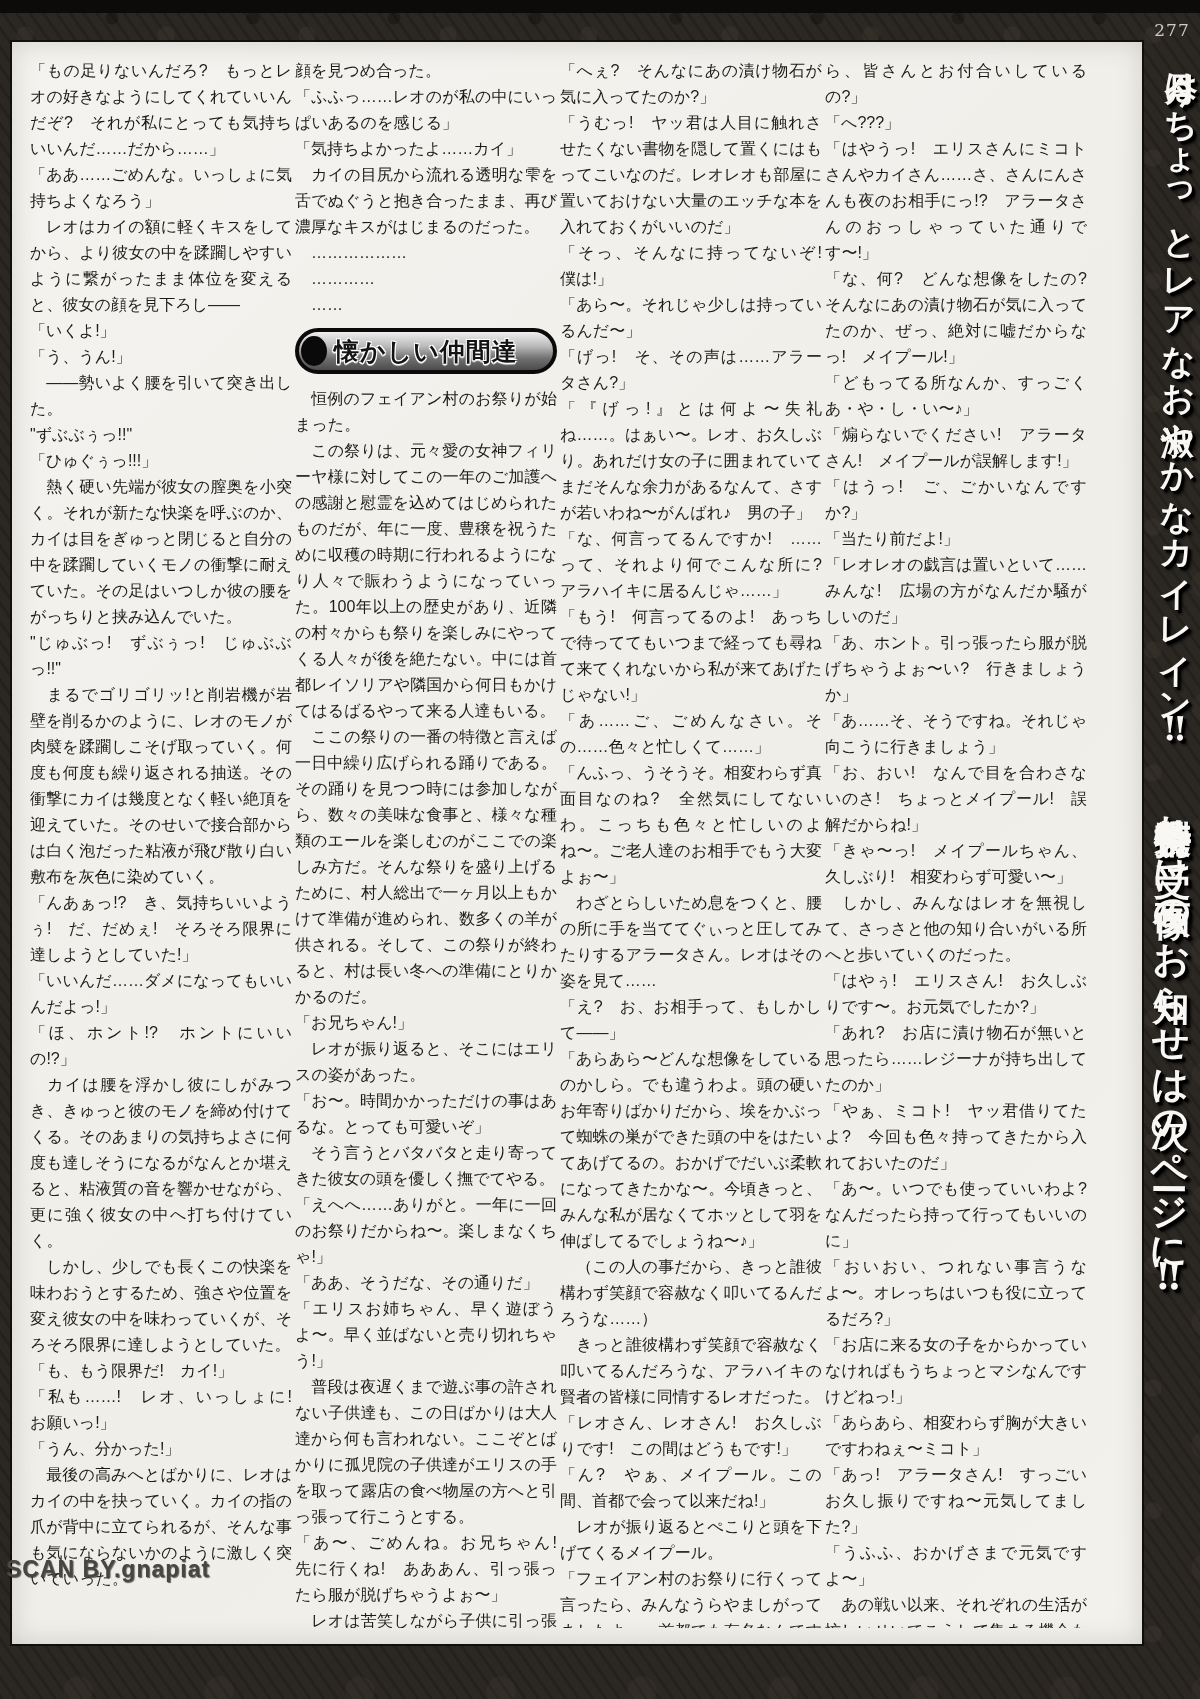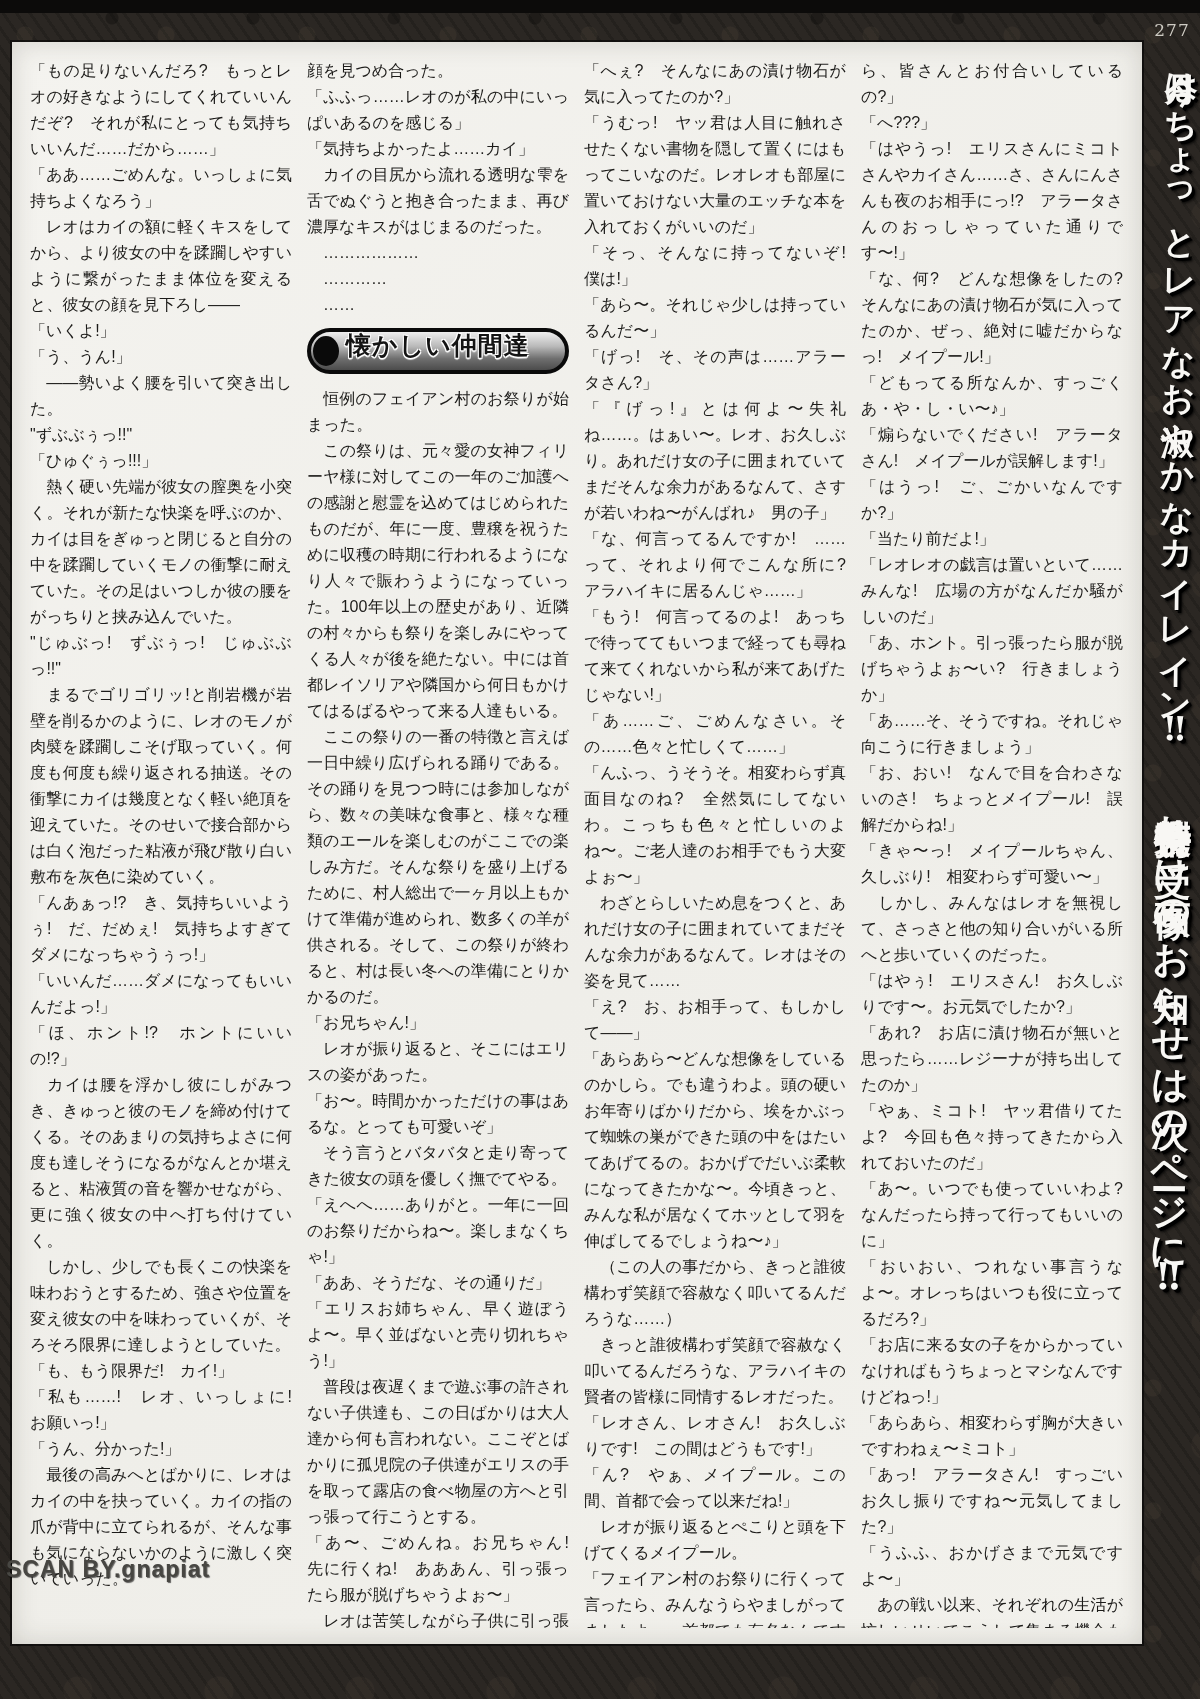--- a/index.html
+++ b/index.html
@@ -14,35 +14,35 @@
       repeating-linear-gradient(55deg, rgba(0,0,0,.16) 0 3px, transparent 3px 11px);
     background-size:141px 123px,141px 123px,141px 123px,auto;
   }
   .top-strip{position:absolute;left:0;top:0;width:1200px;height:13px;background:#0c0b0a;}
   .scan-page{
     position:absolute;left:12px;top:42px;width:1130px;height:1602px;
     background:linear-gradient(135deg,#f4f3ef 0%,#efeee9 55%,#f2f1ec 100%);
     box-shadow:0 0 0 2px rgba(5,5,5,.65), inset 0 0 26px rgba(60,55,45,.18);
     box-sizing:border-box;
     padding:16px 6px 16px 18px;
-    display:flex;gap:15px;
+    display:flex;gap:3px;
   }
   .col{
     width:262px;flex:0 0 262px;overflow:hidden;
     color:#1c1b19;
     font-size:16px;line-height:26px;
     text-align:justify;
   }
   .para{margin:0;word-break:break-all;white-space:pre-wrap;}
   .title-banner{
     margin:10px 0 12px 0;height:46px;border-radius:24px;
     background:linear-gradient(180deg,#efefef 0%,#b9b9b9 38%,#6f6f6f 70%,#4c4c4c 100%);
     border:4px solid #0a0a0a;
     box-sizing:border-box;
-    display:flex;align-items:flex-start;justify-content:center;
+    display:flex;align-items:center;justify-content:center;
     position:relative;
   }
   .title-banner::before{
     content:"";position:absolute;left:2px;top:50%;transform:translateY(-50%);
     width:26px;height:30px;border-radius:50%;background:#0a0a0a;
   }
   .title-text{
     font-weight:bold;font-size:25px;letter-spacing:1px;color:#141414;
     text-shadow:-1px -1px 0 #fff,1px -1px 0 #fff,-1px 1px 0 #fff,1px 1px 0 #fff,0 2px 1px rgba(255,255,255,.8);
     white-space:nowrap;
@@ -90,21 +90,21 @@
         <p class="para">「ああ……ごめんな。いっしょに気持ちよくなろう」</p>
         <p class="para">　レオはカイの額に軽くキスをしてから、より彼女の中を蹂躙しやすいように繋がったまま体位を変えると、彼女の顔を見下ろし――</p>
         <p class="para">「いくよ!」</p>
         <p class="para">「う、うん!」</p>
         <p class="para">　――勢いよく腰を引いて突き出した。</p>
         <p class="para">"ずぶぶぅっ!!"</p>
         <p class="para">「ひゅぐぅっ!!!」</p>
         <p class="para">　熱く硬い先端が彼女の膣奥を小突く。それが新たな快楽を呼ぶのか、カイは目をぎゅっと閉じると自分の中を蹂躙していくモノの衝撃に耐えていた。その足はいつしか彼の腰をがっちりと挟み込んでいた。</p>
         <p class="para">"じゅぶっ!　ずぶぅっ!　じゅぶぶっ!!"</p>
         <p class="para">　まるでゴリゴリッ!と削岩機が岩壁を削るかのように、レオのモノが肉襞を蹂躙しこそげ取っていく。何度も何度も繰り返される抽送。その衝撃にカイは幾度となく軽い絶頂を迎えていた。そのせいで接合部からは白く泡だった粘液が飛び散り白い敷布を灰色に染めていく。</p>
-        <p class="para">「んあぁっ!?　き、気持ちいいようぅ!　だ、だめぇ!　気持ちよすぎてダメになっちゃうぅっ!」</p>
+        <p class="para">「んあぁっ!?　き、気持ちいいようぅ!　だ、だめぇ!　そろそろ限界に達しようとしていた!」</p>
         <p class="para">「いいんだ……ダメになってもいいんだよっ!」</p>
         <p class="para">「ほ、ホント!?　ホントにいいの!?」</p>
         <p class="para">　カイは腰を浮かし彼にしがみつき、きゅっと彼のモノを締め付けてくる。そのあまりの気持ちよさに何度も達しそうになるがなんとか堪えると、粘液質の音を響かせながら、更に強く彼女の中へ打ち付けていく。</p>
         <p class="para">　しかし、少しでも長くこの快楽を味わおうとするため、強さや位置を変え彼女の中を味わっていくが、そろそろ限界に達しようとしていた。</p>
         <p class="para">「も、もう限界だ!　カイ!」</p>
         <p class="para">「私も……!　レオ、いっしょに!　お願いっ!」</p>
         <p class="para">「うん、分かった!」</p>
         <p class="para">　最後の高みへとばかりに、レオはカイの中を抉っていく。カイの指の爪が背中に立てられるが、そんな事も気にならないかのように激しく突いていった。</p>
       </div>
   </div>
@@ -142,21 +142,21 @@
         <p class="para">「へぇ?　そんなにあの漬け物石が気に入ってたのか?」</p>
         <p class="para">「うむっ!　ヤッ君は人目に触れさせたくない書物を隠して置くにはもってこいなのだ。レオレオも部屋に置いておけない大量のエッチな本を入れておくがいいのだ」</p>
         <p class="para">「そっ、そんなに持ってないぞ!　僕は!」</p>
         <p class="para">「あら〜。それじゃ少しは持っているんだ〜」</p>
         <p class="para">「げっ!　そ、その声は……アラータさん?」</p>
         <p class="para">「『げっ!』とは何よ〜失礼ね……。はぁい〜。レオ、お久しぶり。あれだけ女の子に囲まれていてまだそんな余力があるなんて、さすが若いわね〜がんばれ♪　男の子」</p>
         <p class="para">「な、何言ってるんですか!　……って、それより何でこんな所に?　アラハイキに居るんじゃ……」</p>
         <p class="para">「もう!　何言ってるのよ!　あっちで待っててもいつまで経っても尋ねて来てくれないから私が来てあげたじゃない!」</p>
         <p class="para">「あ……ご、ごめんなさい。その……色々と忙しくて……」</p>
         <p class="para">「んふっ、うそうそ。相変わらず真面目なのね?　全然気にしてないわ。こっちも色々と忙しいのよね〜。ご老人達のお相手でもう大変よぉ〜」</p>
-        <p class="para">　わざとらしいため息をつくと、あれだけ女の子に囲まれていてまだそんな余力があるなんて。レオはその姿を見て……</p>
+        <p class="para">　わざとらしいため息をつくと、腰の所に手を当ててぐぃっと圧してみたりするアラータさん。レオはその姿を見て……</p>
         <p class="para">「え?　お、お相手って、もしかして――」</p>
         <p class="para">「あらあら〜どんな想像をしているのかしら。でも違うわよ。頭の硬いお年寄りばかりだから、埃をかぶって蜘蛛の巣ができた頭の中をはたいてあげてるの。おかげでだいぶ柔軟になってきたかな〜。今頃きっと、みんな私が居なくてホッとして羽を伸ばしてるでしょうね〜♪」</p>
         <p class="para">　（この人の事だから、きっと誰彼構わず笑顔で容赦なく叩いてるんだろうな……）</p>
         <p class="para">　きっと誰彼構わず笑顔で容赦なく叩いてるんだろうな、アラハイキの賢者の皆様に同情するレオだった。</p>
         <p class="para">「レオさん、レオさん!　お久しぶりです!　この間はどうもです!」</p>
         <p class="para">「ん?　やぁ、メイプール。この間、首都で会って以来だね!」</p>
         <p class="para">　レオが振り返るとぺこりと頭を下げてくるメイプール。</p>
         <p class="para">「フェイアン村のお祭りに行くって言ったら、みんなうらやましがってましたよ〜。首都でも有名なんですね〜。びっくりしちゃいました!」</p>
       </div>
   </div>

